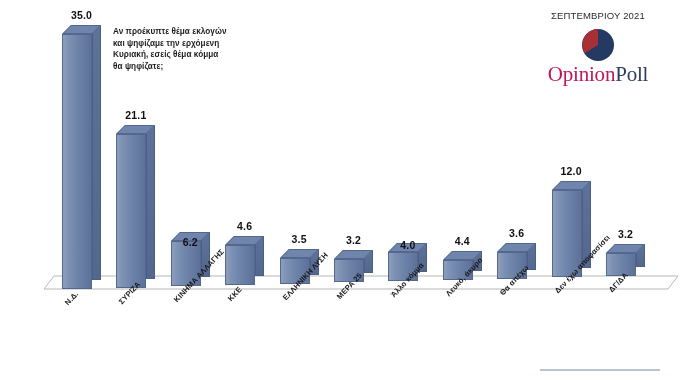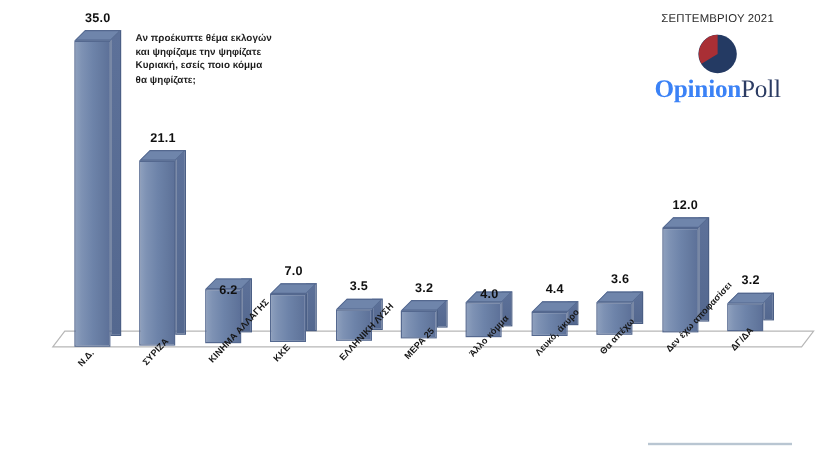--- a/index.html
+++ b/index.html
@@ -46,21 +46,21 @@
     margin: 6px auto 1px auto;
     position: relative;
   }
   .wordmark {
     font-family: "Liberation Serif", "DejaVu Serif", serif;
     font-size: 21px;
     line-height: 23px;
     letter-spacing: -0.2px;
     white-space: nowrap;
   }
-  .wm-a { color: #3b82f6; font-weight: bold; }
+  .wm-a { color: #be185d; }
   .wm-b { color: #2c3c63; }
 
   
   #question {
     position: absolute;
     left: 113px;
     top: 26px;
     width: 115px;
     font-size: 8.2px;
     font-weight: bold;
@@ -151,21 +151,21 @@
     <div class="logo-mark">
       <svg width="34" height="34" viewBox="0 0 34 34" aria-hidden="true">
         <circle cx="17" cy="17" r="16" fill="#243a63"></circle>
         <path d="M17 17 L17 1 A16 16 0 0 0 3.6 25.2 Z" fill="#a92f35"></path>
       </svg>
     </div>
 
     <div class="wordmark"><span class="wm-a">Opinion</span><span class="wm-b">Poll</span></div>
   </div>
 
-  <div id="question">Αν προέκυπτε θέμα εκλογών και ψηφίζαμε την ψηφίζατε Κυριακή, εσείς ποιο κόμμα θα ψηφίζατε;</div>
+  <div id="question">Αν προέκυπτε θέμα εκλογών και ψηφίζαμε την ερχόμενη Κυριακή, εσείς θέμα κόμμα θα ψηφίζατε;</div>
 
   <div id="plot">
 
     <svg class="floor" style="left:0; top:248px; width:690px; height:50px;" width="690" height="50" viewBox="0 0 690 50" aria-hidden="true">
       <polygon points="44,41 54,28 678,28 668,41" fill="#ffffff" stroke="#b7b7b7" stroke-width="1"></polygon>
     </svg>
 
     <div id="bars-layer">
         <div class="bar" style="left: 62px; top: 25px; width: 39px; height: 264px;">
           <div class="bar-side" style="left: 30px; top: 0px; width: 9px; height: 255px;"></div>
@@ -220,21 +220,21 @@
         <div class="bar" style="left: 606px; top: 243.686px; width: 39px; height: 32.3143px;">
           <div class="bar-side" style="left: 30px; top: 0px; width: 9px; height: 23.3143px;"></div>
           <div class="bar-top" style="left: 0px; top: 0px; width: 30px; height: 9px; transform: skewX(-45deg); transform-origin: left bottom;"></div>
           <div class="bar-front" style="left: 0px; top: 9px; width: 30px; height: 23.3143px;"></div>
         </div>
       </div>
     <div id="values-layer">
         <div class="val" style="left: 53px; top: 9px; width: 57px;">35.0</div>
         <div class="val" style="left: 107.4px; top: 108.971px; width: 57px;">21.1</div>
         <div class="val" style="left: 161.8px; top: 216.229px; width: 57px; margin-top: 20px;">6.2</div>
-        <div class="val" style="left: 216.2px; top: 220.029px; width: 57px;">7.0</div>
+        <div class="val" style="left: 216.2px; top: 220.029px; width: 57px;">4.6</div>
         <div class="val" style="left: 270.6px; top: 233.3px; width: 57px;">3.5</div>
         <div class="val" style="left: 325px; top: 234.186px; width: 57px;">3.2</div>
         <div class="val" style="left: 379.4px; top: 239px; width: 57px;">4.0</div>
         <div class="val" style="left: 433.8px; top: 235.229px; width: 57px;">4.4</div>
         <div class="val" style="left: 488.2px; top: 227.371px; width: 57px;">3.6</div>
         <div class="val" style="left: 542.6px; top: 164.871px; width: 57px;">12.0</div>
         <div class="val" style="left: 597px; top: 227.686px; width: 57px;">3.2</div>
       </div>
     <div id="cats-layer">
         <div class="cat" style="left: 63px; top: 301px;">Ν.Δ.</div>

